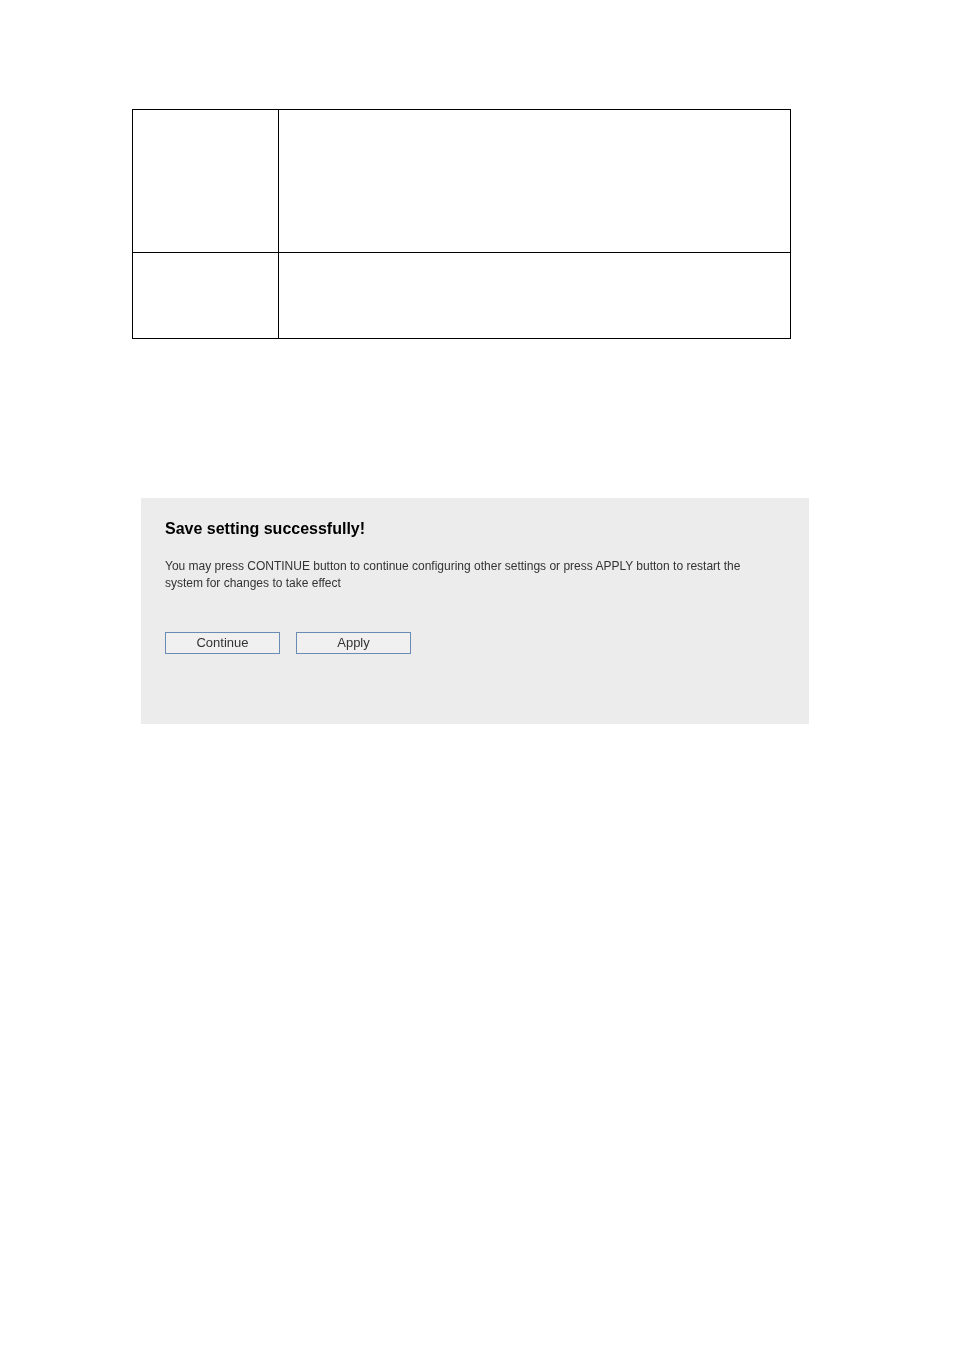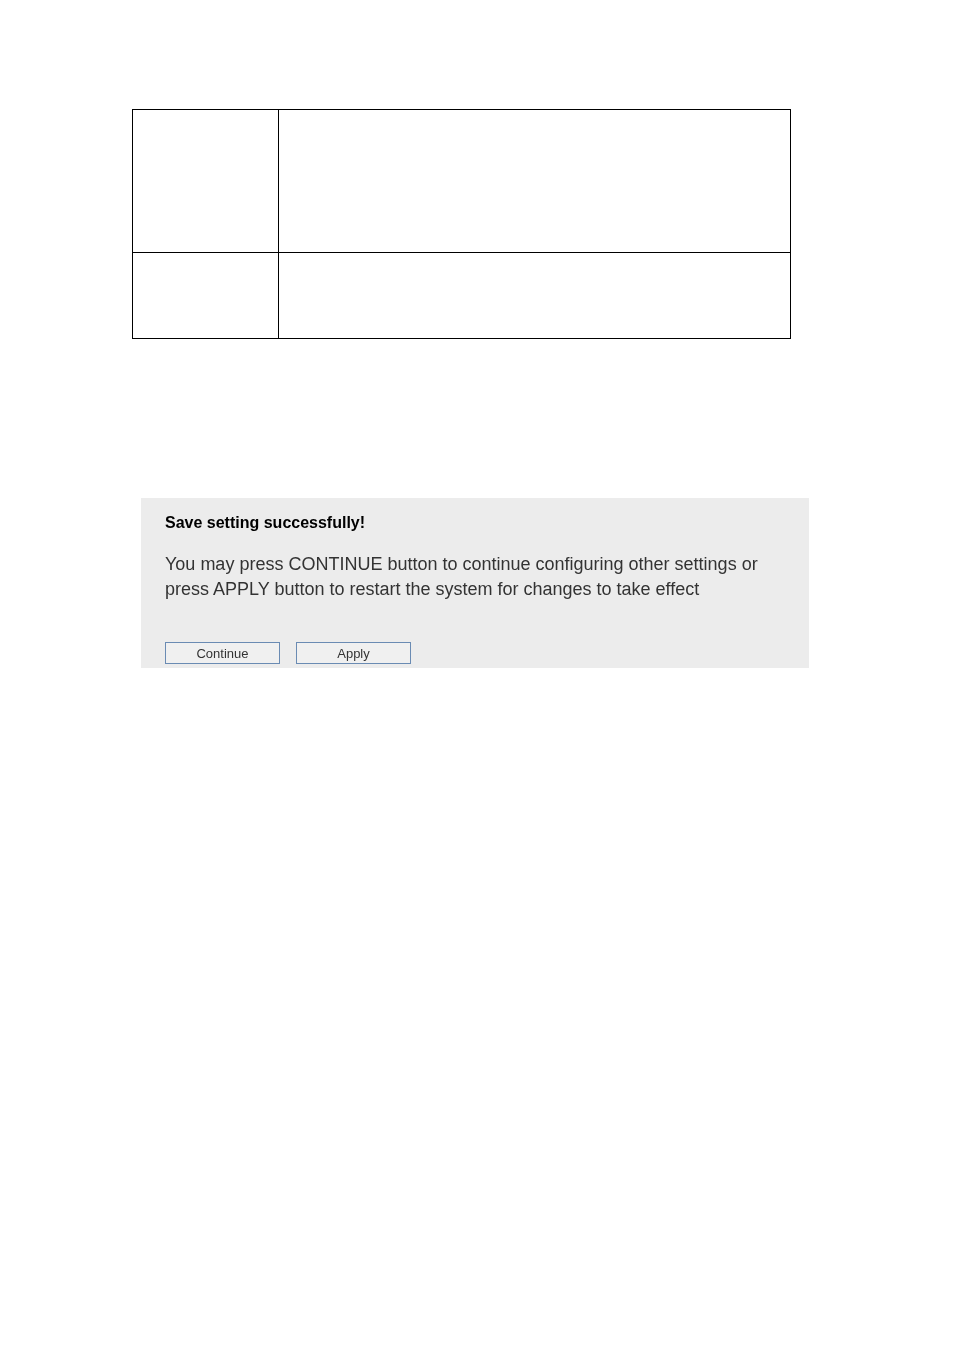--- a/index.html
+++ b/index.html
@@ -42,32 +42,32 @@
     }
     .row-2 .cell-left,
     .row-2 .cell-right {
       height: 85px;
     }
     .panel {
       position: absolute;
       top: 498px;
       left: 141px;
       width: 668px;
-      height: 170px;
+      height: 226px;
       background: #ececec;
-      padding: 16px 24px 20px 24px;
+      padding: 22px 24px 20px 24px;
     }
     .panel-title {
       font-size: 16px;
       font-weight: bold;
       color: #000;
       margin-bottom: 20px;
     }
     .panel-text {
-      font-size: 18px;
+      font-size: 12px;
       color: #333;
       line-height: 1.4;
       margin-bottom: 40px;
       max-width: 610px;
     }
     .button-row {
       display: flex;
       gap: 16px;
     }
     .btn {

